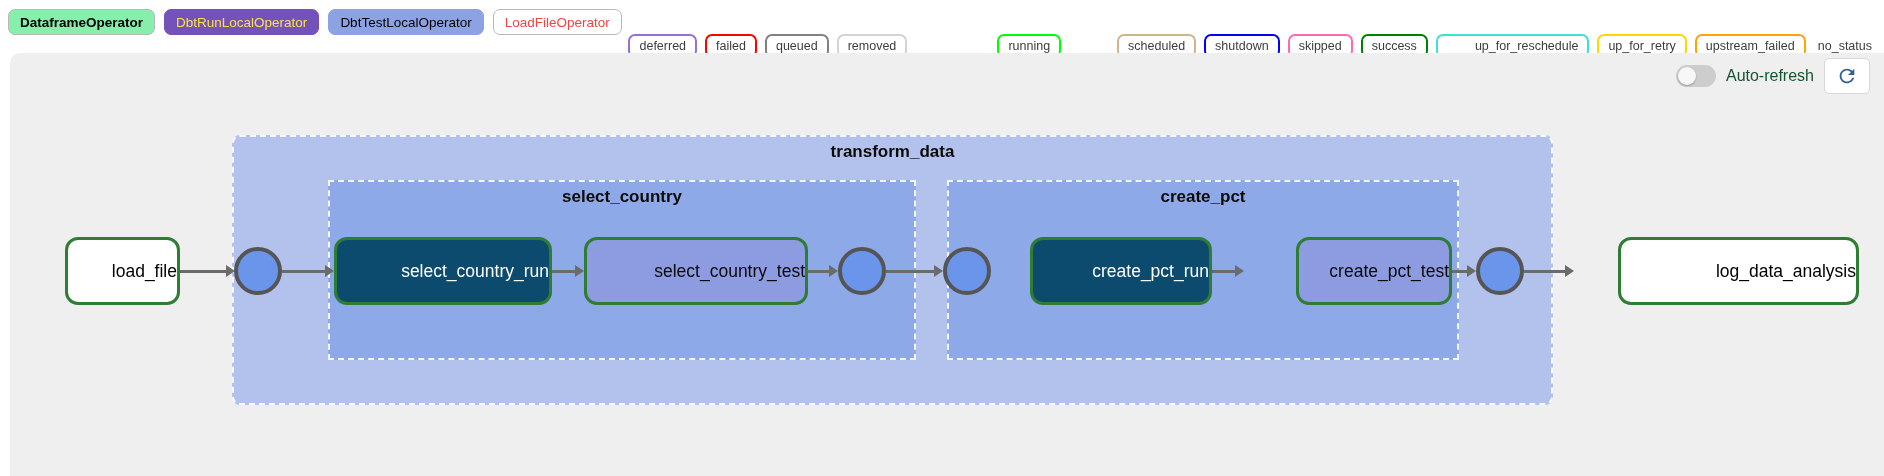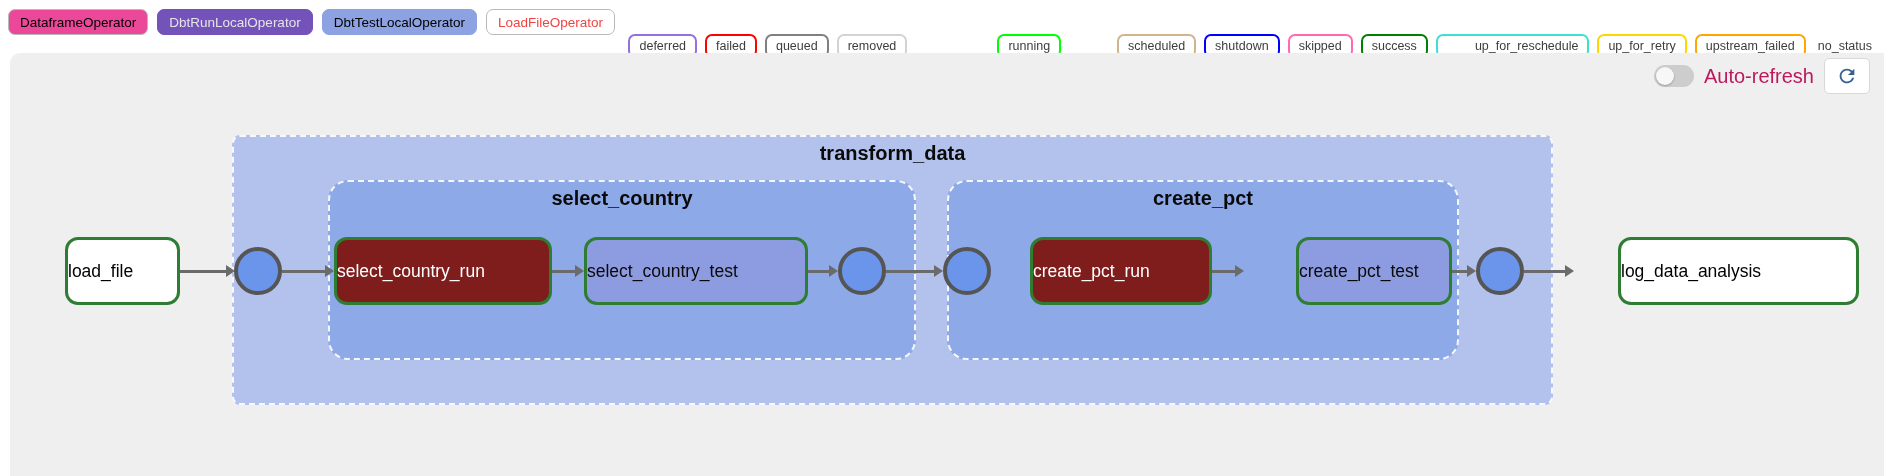--- a/index.html
+++ b/index.html
@@ -25,61 +25,61 @@
   .status-badge.noborder{border-color:transparent;padding:0 2px;cursor:default;}
   
   .canvas{
     position:absolute;left:10px;top:53px;width:1874px;height:423px;
     background:#efefef;border-radius:10px 0 0 0;
   }
   
   .refresh-row{position:absolute;top:5px;right:14px;display:flex;align-items:center;gap:10px;}
   .toggle{width:40px;height:22px;border-radius:11px;background:#cdcdcd;position:relative;cursor:pointer;}
   .toggle .knob{position:absolute;left:2px;top:2px;width:18px;height:18px;border-radius:50%;background:#f7f7f7;box-shadow:0 1px 2px rgba(0,0,0,.25);}
-  .autorefresh-label{font-size:20px;color:#be185d;}
+  .autorefresh-label{font-size:16px;color:#14532d;}
   .refresh-btn{
     width:46px;height:36px;background:#fff;border:1px solid #d8d8d8;border-radius:5px;
     display:flex;align-items:center;justify-content:center;cursor:pointer;box-sizing:border-box;
   }
   
   .tgroup{position:absolute;border:2.5px dashed rgba(255,255,255,.9);box-sizing:border-box;cursor:pointer;}
   .tg-outer{left:222px;top:82px;width:1321px;height:270px;background:#b3c2ec;border-radius:8px;}
-  .tg-inner{background:#8ea9e8;border-radius:20px;}
+  .tg-inner{background:#8ea9e8;border-radius:0;}
   .tg-select{left:94px;top:43px;width:588px;height:180px;}
   .tg-create{left:713px;top:43px;width:512px;height:180px;}
-  .tg-label{position:absolute;top:5px;left:0;width:100%;text-align:center;font-size:20px;font-weight:bold;color:#0a0a0a;}
+  .tg-label{position:absolute;top:5px;left:0;width:100%;text-align:center;font-size:17px;font-weight:bold;color:#0a0a0a;}
   
   .node{
     position:absolute;top:184px;height:68px;box-sizing:border-box;
     border:3px solid #2e7d32;border-radius:13px;
-    display:flex;align-items:center;justify-content:flex-start;
+    display:flex;align-items:center;justify-content:flex-end;
     font-size:17.5px;cursor:pointer;
   }
   .node-plain{background:#ffffff;color:#000;}
-  .node-run{background:#7f1d1d;color:#fff;}
+  .node-run{background:#0c4a6e;color:#fff;}
   .node-test{background:#8d9be0;color:#0a0a0a;}
   .join-circle{
     position:absolute;top:194px;width:48px;height:48px;border-radius:50%;
     background:#6b95ea;border:4px solid #555;box-sizing:border-box;cursor:pointer;
   }
   
   .edge{position:absolute;top:217px;height:2.5px;background:#6b6b6b;}
   .arrowhead{
     position:absolute;top:212px;width:0;height:0;
     border-top:6px solid transparent;border-bottom:6px solid transparent;
     border-left:9px solid #6b6b6b;
   }
 </style>
 </head>
 <body>
 
 <div class="topbar">
   <div class="op-legend" id="op-legend">
-      <div class="op-btn" style="background: #ec4899; color: rgb(0, 0, 0); border-color: rgb(185, 185, 185);">DataframeOperator</div>
-      <div class="op-btn" style="background: rgb(115, 82, 186); color: #e5e5e5; border-color: rgb(115, 82, 186);">DbtRunLocalOperator</div>
+      <div class="op-btn" style="background: #86efac; color: rgb(0, 0, 0); border-color: rgb(185, 185, 185); font-weight: bold;">DataframeOperator</div>
+      <div class="op-btn" style="background: rgb(115, 82, 186); color: #fde047; border-color: rgb(115, 82, 186);">DbtRunLocalOperator</div>
       <div class="op-btn" style="background: rgb(141, 162, 226); color: rgb(0, 0, 0); border-color: rgb(141, 162, 226);">DbtTestLocalOperator</div>
       <div class="op-btn" style="background: rgb(255, 255, 255); color: #ef4444; border-color: rgb(185, 185, 185);">LoadFileOperator</div>
     </div>
   <div class="status-legend" id="status-legend">
       <div class="status-badge" style="border-color: mediumpurple;">deferred</div>
       <div class="status-badge" style="border-color: red;">failed</div>
       <div class="status-badge" style="border-color: gray;">queued</div>
       <div class="status-badge" style="border-color: lightgrey;">removed</div>
       <div class="status-badge" style="border-color: violet; margin-top: 48px;">restarting</div>
       <div class="status-badge" style="border-color: lime;">running</div>

